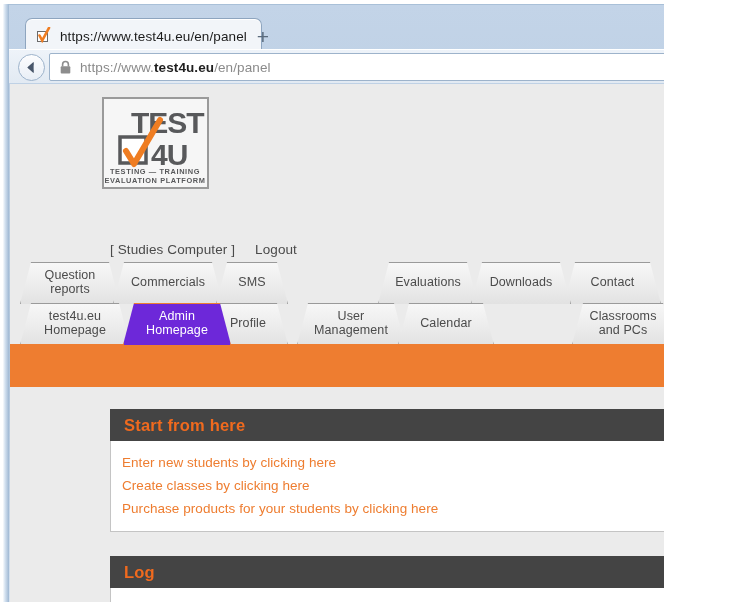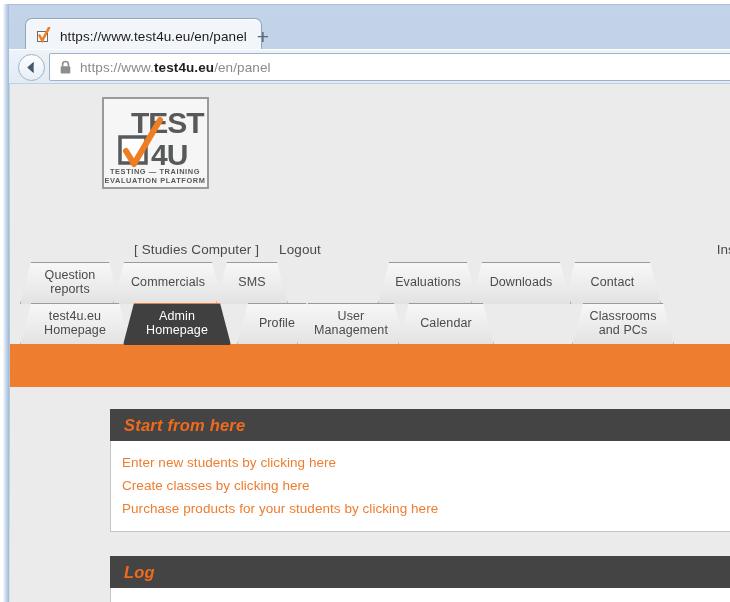--- a/index.html
+++ b/index.html
@@ -12,23 +12,24 @@
     height: 602px;
     overflow: hidden;
     font-family: "Liberation Sans", sans-serif;
     background: #ffffff;
   }
 
   
   #browser-window {
     position: absolute;
     left: 0; top: 0;
-    width: 730px;
+    width: 655px;
     height: 602px;
     overflow: hidden;
+    padding-left: 9px;
   }
   .win-outer-top {
     position: absolute;
     left: 8px; top: 0;
     width: 760px; height: 6px;
     background: #ffffff;
   }
   .win-frame {
     position: absolute;
     left: 8px; top: 4px;
@@ -174,21 +175,21 @@
     box-sizing: border-box;
   }
 
   .topbar-links {
     position: absolute;
     left: 100px; top: 158px;
     font-size: 13.5px;
     color: #4a4a4a;
     letter-spacing: 0.1px;
   }
-  .topbar-links .studies { margin-right: 20px; margin-left: 24px; }
+  .topbar-links .studies { margin-right: 20px; }
   .topbar-links a {
     color: #4a4a4a;
     text-decoration: none;
     margin-top: 38px;
   }
   .inst-label {
     position: absolute;
     right: 0px; top: 158px;
     font-size: 13.5px;
     color: #4a4a4a;
@@ -219,21 +220,21 @@
     color: #4b4b4b;
     letter-spacing: 0.1px;
     padding: 0 6px 4px 6px;
     background: linear-gradient(to bottom, #f7f7f7 0%, #ececec 55%, #e2e2e2 100%);
     border: 1px solid #9a9a9a;
     border-bottom: none;
     border-radius: 10px 10px 0 0;
     clip-path: polygon(11px 0, calc(100% - 11px) 0, 100% 100%, 0 100%);
   }
   .navtab.active {
-    background: #404040;
+    background: #6d28d9;
     border-color: #ed7d31;
     color: #ffffff;
     z-index: 5;
   }
 
   .orange-banner {
     position: absolute;
     left: 0; top: 260px;
     width: 757px; height: 43px;
     background: #ee7d30;
@@ -250,21 +251,20 @@
     display: flex;
     align-items: center;
     padding-left: 14px;
     box-sizing: border-box;
   }
   .panel-header .ttl {
     color: #f06a1e;
     font-size: 16.5px;
     font-weight: bold;
     letter-spacing: 0.2px;
-    font-style: italic;
   }
   .panel-body {
     background: #ffffff;
     border: 1px solid #c4c4c4;
     border-top: none;
     padding: 10px 0 11px 0;
     box-sizing: border-box;
   }
   .panel-link {
     display: block;
@@ -357,21 +357,21 @@
           <span>Downloads</span>
         </div>
       </div>
     <div class="tabrow row2">
         <div class="navtab" style="left: 10px; width: 110px;">
           <span>test4u.eu Homepage</span>
         </div>
         <div class="navtab active" style="left: 113px; width: 108px;">
           <span>Admin Homepage</span>
         </div>
-        <div class="navtab" style="left: 227px; width: 80px;">
+        <div class="navtab" style="left: 198px; width: 80px;">
           <span>Profile</span>
         </div>
         <div class="navtab" style="left: 287px; width: 108px;">
           <span>User Management</span>
         </div>
         <div class="navtab" style="left: 388px; width: 96px;">
           <span>Calendar</span>
         </div>
         <div class="navtab" style="left: 562px; width: 102px;">
           <span>Classrooms and PCs</span>

